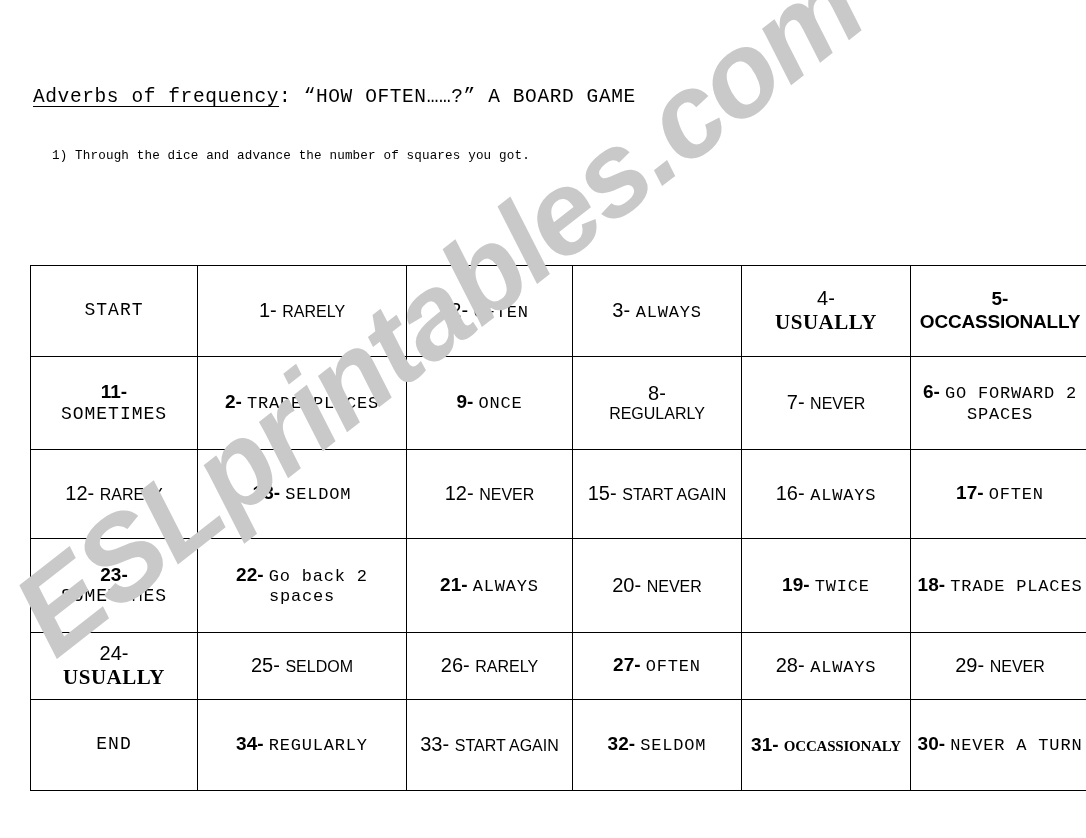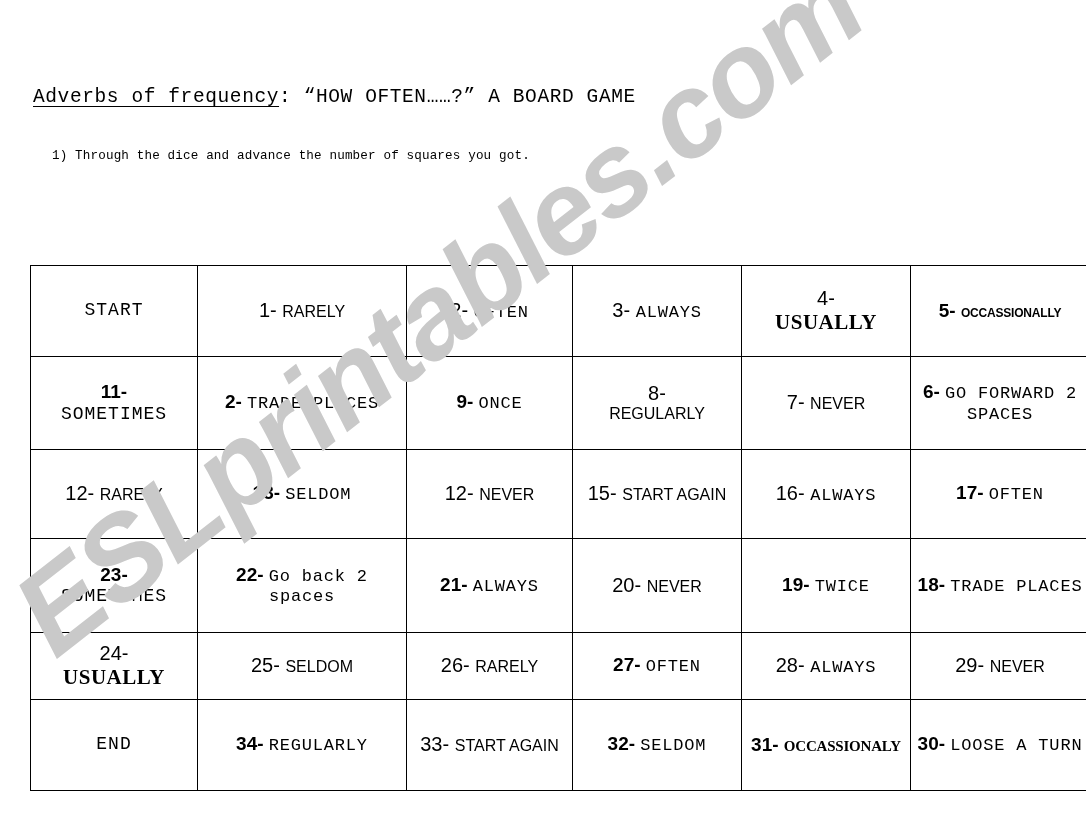--- a/index.html
+++ b/index.html
@@ -127,21 +127,21 @@
     letter-spacing: 0px;
   }
   .sty-serif-bold {
     font-family: "Liberation Serif", serif;
     font-size: 21px;
     font-weight: bold;
     letter-spacing: 0.5px;
   }
   .sty-cond-bold {
     font-family: "Liberation Sans", sans-serif;
-    font-size: 12px;
+    font-size: 19px;
     font-weight: bold;
     letter-spacing: -0.2px;
   }
   .sty-cond-bold-xs {
     font-family: Liberation Serif, serif;
     font-size: 15px;
     font-weight: bold;
     letter-spacing: -0.2px;
   }
   .num-sans-bold {
@@ -298,21 +298,21 @@
           <td class="c2">
             <span class="cell-inner"><span class="inline num-sans">33- </span><span class="inline sty-sans">START AGAIN</span></span>
           </td>
           <td class="c3">
             <span class="cell-inner"><span class="inline num-sans-bold">32- </span><span class="inline sty-mono-sm">SELDOM</span></span>
           </td>
           <td class="c4">
             <span class="cell-inner"><span class="inline num-sans-bold">31- </span><span class="inline sty-cond-bold-xs">OCCASSIONALY</span></span>
           </td>
           <td class="c5">
-            <span class="cell-inner"><span class="inline num-sans-bold">30- </span><span class="inline sty-mono-sm">LOOSE A TURN</span></span>
+            <span class="cell-inner"><span class="inline num-sans-bold">30- </span><span class="inline sty-mono-sm">NEVER A TURN</span></span>
           </td>
         </tr>
       </tbody>
   </table>
 
 </div>
 
 <div id="watermark">
   <span class="wm-text">ESLprintables.com</span>
 </div>

